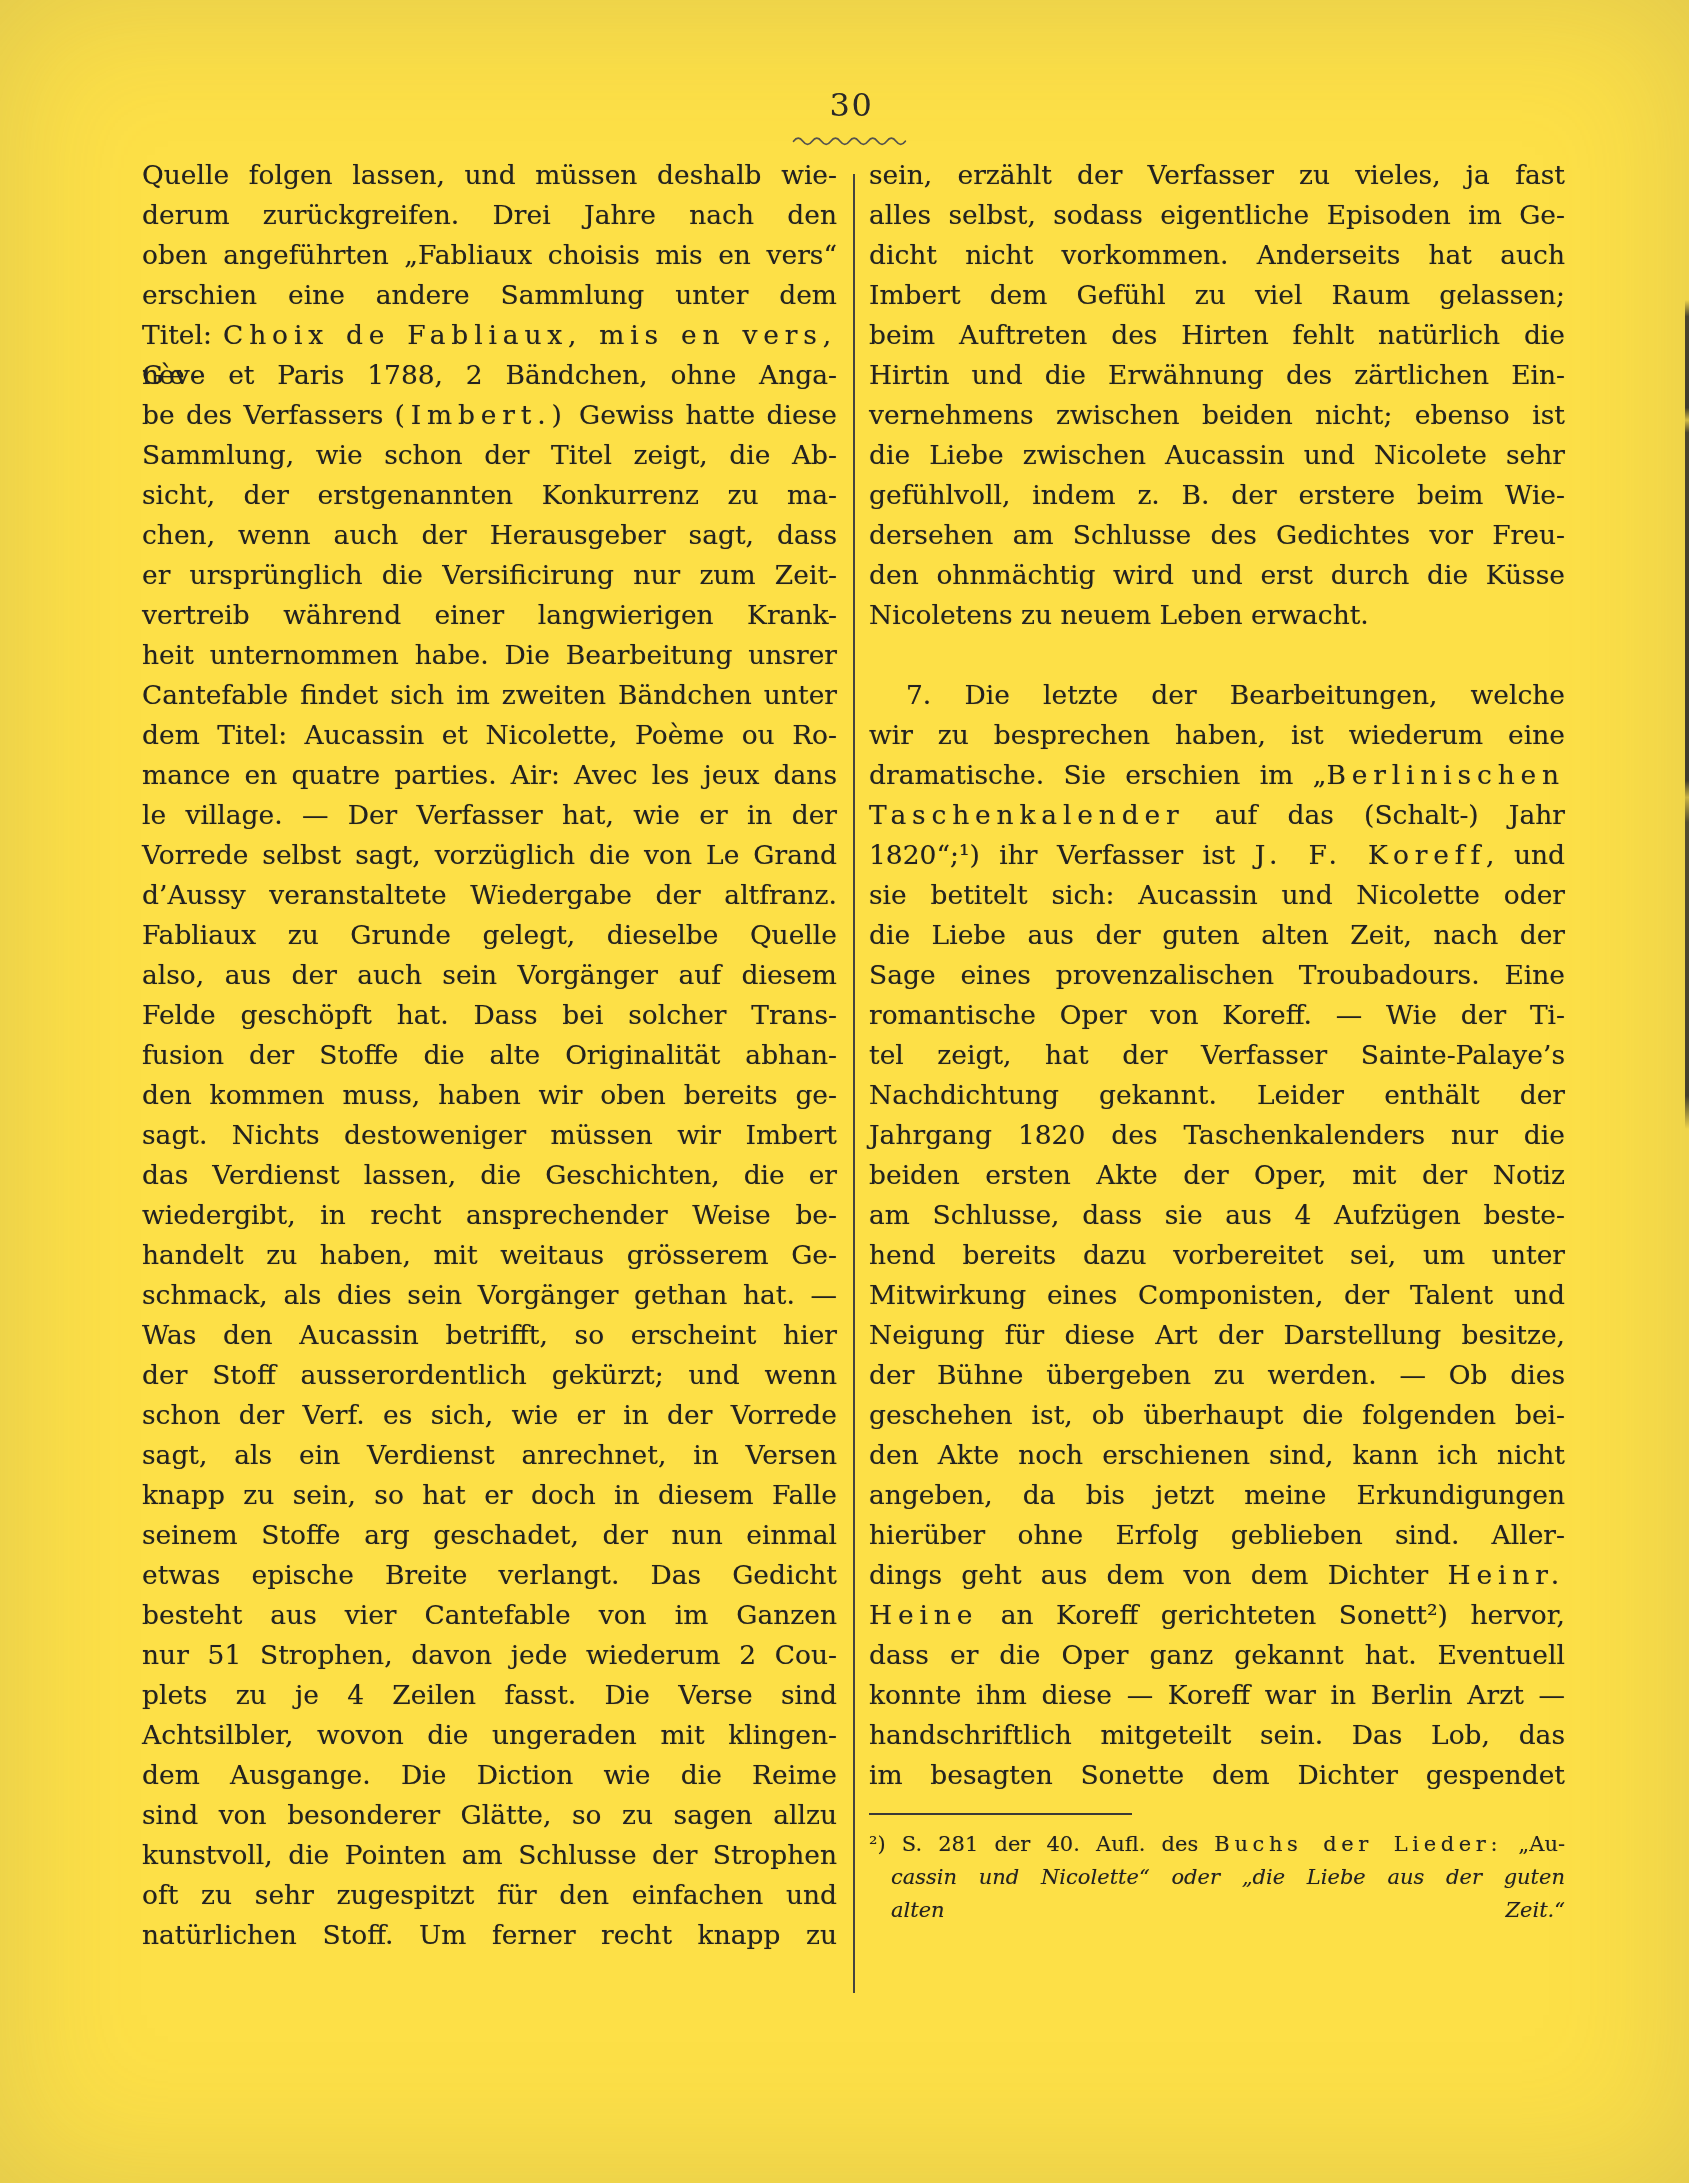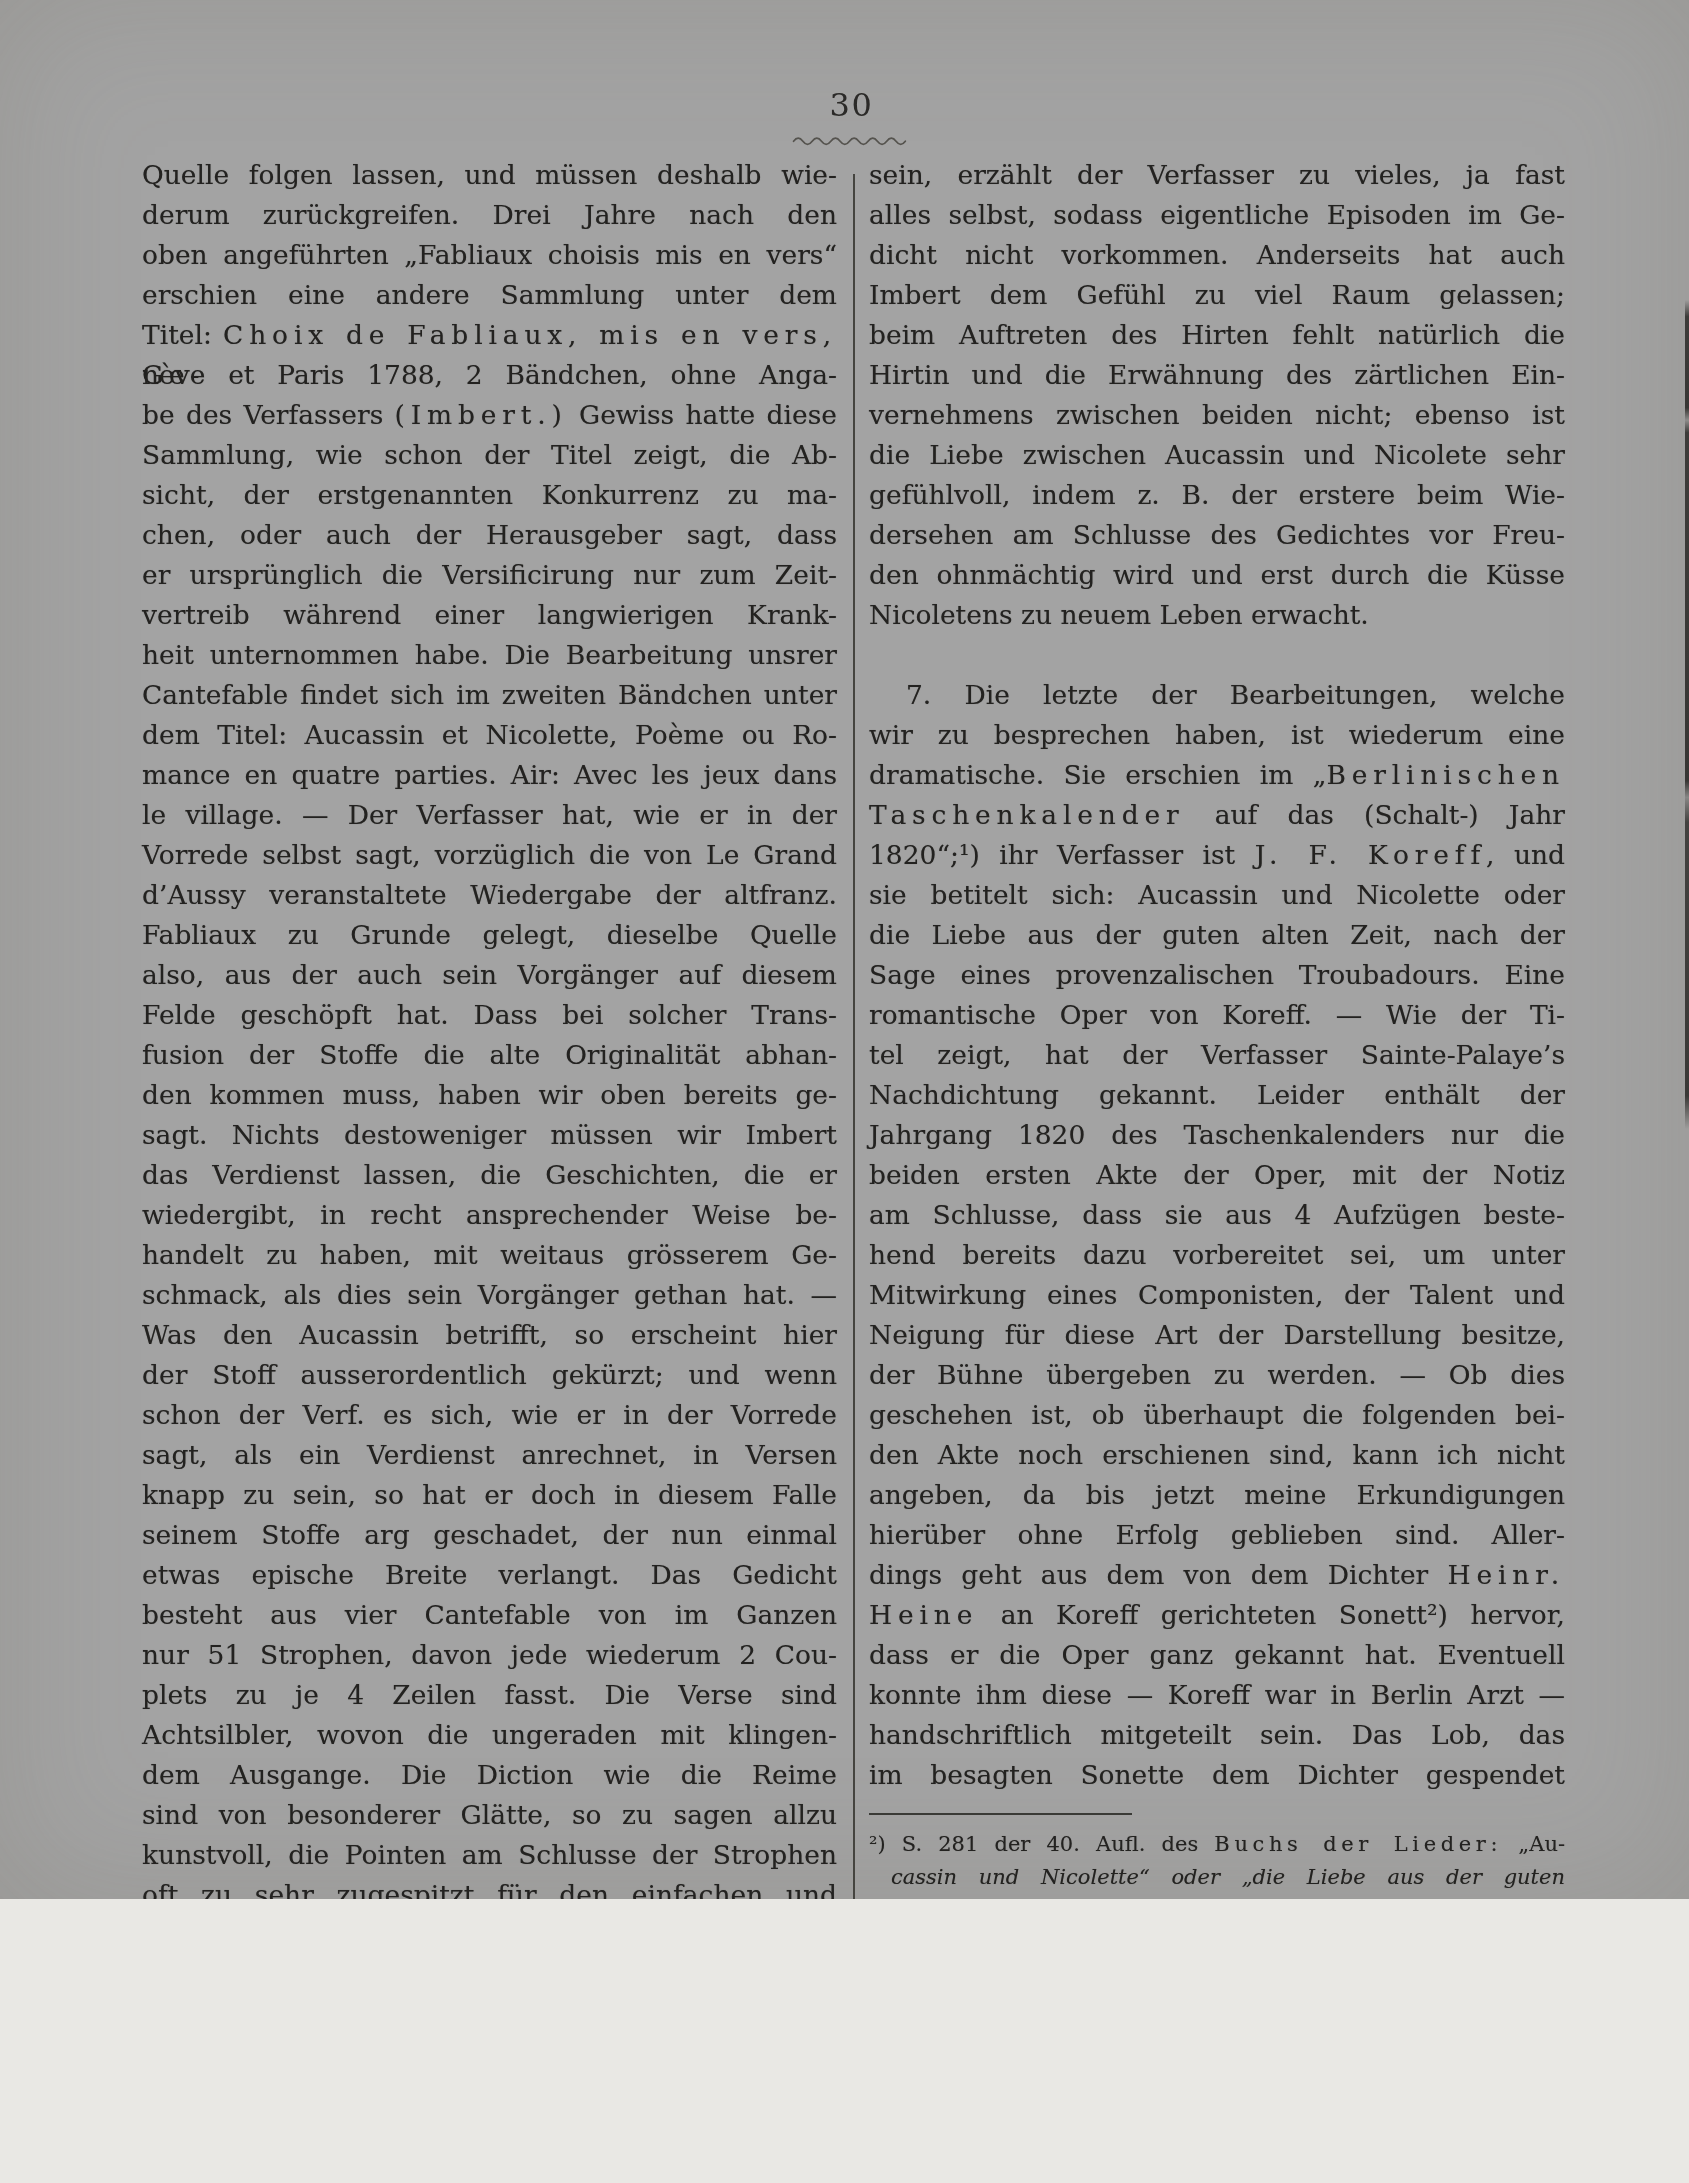--- a/index.html
+++ b/index.html
@@ -3,22 +3,22 @@
 <meta charset="utf-8">
 <title>30</title>
 <style>
   html, body { margin:0; padding:0; }
   body {
     width:1690px; height:2183px;
     background:#e9e8e4;
     font-family:"DejaVu Serif", serif;
   }
   .page {
-    position:relative; width:1690px; height:1899px;
-    background:#a3a3a3;
+    position:relative; width:1690px; height:2183px;
+    background:#fde047;
     box-shadow: inset 0 0 140px rgba(118,112,100,.22);
     color:#232220;
     overflow:hidden;
   }
   .pagenum {
     position:absolute; left:808px; top:86px; width:87px;
     text-align:center; font-size:32px; letter-spacing:1.6px; color:#2b2a28;
   }
   .squiggle { position:absolute; left:792px; top:135px; }
   .col { position:absolute; top:155px; }
@@ -74,21 +74,21 @@
   <div class="col col-left" id="col-left">
       <div class="line">Quelle folgen lassen, und müssen deshalb wie-</div>
       <div class="line">derum zurückgreifen.  Drei Jahre nach den</div>
       <div class="line">oben angeführten „Fabliaux choisis mis en vers“</div>
       <div class="line">erschien eine andere Sammlung unter dem</div>
       <div class="line"><span>Titel: </span><span class="gesperrt">Choix de Fabliaux, mis en vers, Ge-</span></div>
       <div class="line">nève et Paris 1788, 2 Bändchen, ohne Anga-</div>
       <div class="line"><span>be des Verfassers </span><span class="gesperrt">(Imbert.)</span><span>  Gewiss hatte diese</span></div>
       <div class="line">Sammlung, wie schon der Titel zeigt, die Ab-</div>
       <div class="line">sicht, der erstgenannten Konkurrenz zu ma-</div>
-      <div class="line">chen, oder auch der Herausgeber sagt, dass</div>
+      <div class="line">chen, wenn auch der Herausgeber sagt, dass</div>
       <div class="line">er ursprünglich die Versificirung nur zum Zeit-</div>
       <div class="line">vertreib während einer langwierigen Krank-</div>
       <div class="line">heit unternommen habe. Die Bearbeitung unsrer</div>
       <div class="line">Cantefable findet sich im zweiten Bändchen unter</div>
       <div class="line">dem Titel: Aucassin et Nicolette, Poème ou Ro-</div>
       <div class="line">mance en quatre parties.  Air: Avec les jeux dans</div>
       <div class="line">le village. — Der Verfasser hat, wie er in der</div>
       <div class="line">Vorrede selbst sagt, vorzüglich die von Le Grand</div>
       <div class="line">d’Aussy veranstaltete Wiedergabe der altfranz.</div>
       <div class="line">Fabliaux zu Grunde gelegt, dieselbe Quelle</div>

